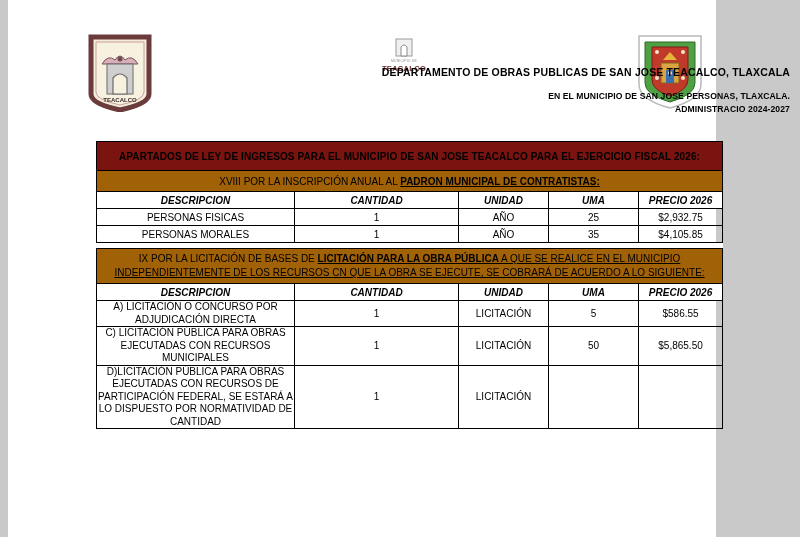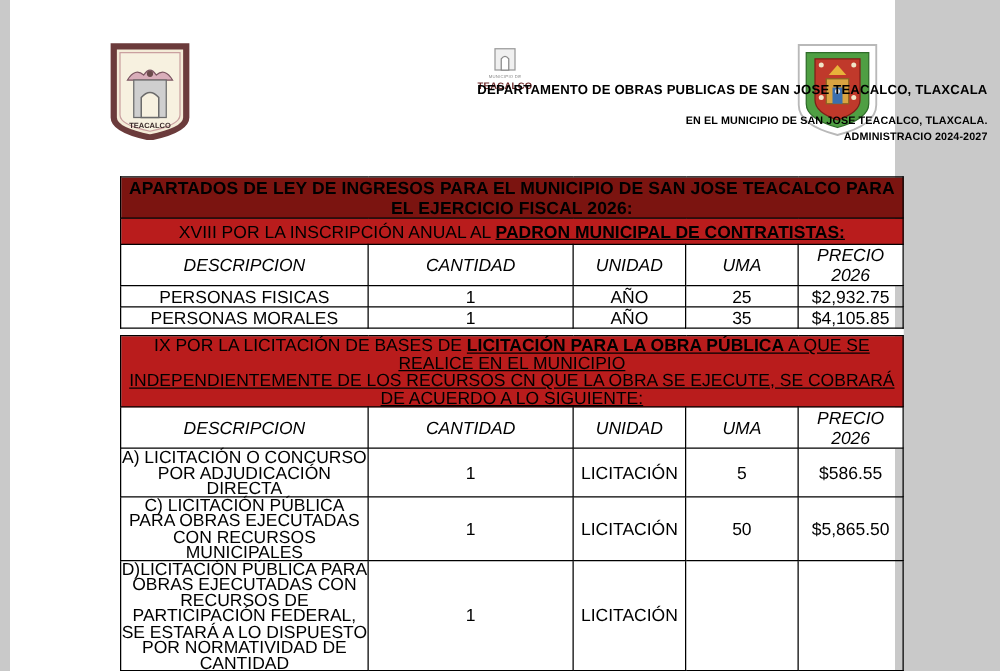--- a/index.html
+++ b/index.html
@@ -98,52 +98,52 @@
     width: 626px;
   }
   table.grid {
     border-collapse: collapse;
     table-layout: fixed;
     width: 626px;
   }
   table.grid td {
     border: 1px solid #000;
     padding: 0;
-    font-size: 14px;
+    font-size: 10px;
     color: #000;
     text-align: center;
     vertical-align: middle;
   }
   .banner {
     background: #7b1410;
     color: #ffffff;
     font-weight: bold;
     font-size: 9.1px;
     height: 28px;
     letter-spacing: .1px;
     border: 1px solid #000 !important;
   }
   .section-band {
-    background: #b91c1c;
+    background: #a16207;
     height: 20px;
     font-size: 8.8px;
   }
   .section-band.two-line {
     height: 34px;
     line-height: 14px;
   }
   .section-band .u {
     text-decoration: underline;
   }
   .section-band .bu {
     font-weight: bold;
     text-decoration: underline;
   }
   .colhead td {
-    font-weight: normal;
+    font-weight: bold;
     font-style: italic;
     font-size: 8.5px;
     height: 16px;
     background: #ffffff;
   }
   .datarow td {
     height: 16px;
     margin-left: 24px;
   }
   td.desc {
@@ -196,21 +196,21 @@
         <circle cx="24" cy="22" r="2" fill="#f0e6c8"></circle>
         <circle cx="50" cy="22" r="2" fill="#f0e6c8"></circle>
         <circle cx="24" cy="48" r="2" fill="#f0e6c8"></circle>
         <circle cx="50" cy="48" r="2" fill="#f0e6c8"></circle>
       </svg>
     </div>
 
     <div class="title-block">
       <div class="dept-title">DEPARTAMENTO DE OBRAS PUBLICAS DE SAN JOSE TEACALCO, TLAXCALA</div>
       <div class="law-title">
-        <div>EN EL MUNICIPIO DE SAN JOSE TEACALCO, TLAXCALA.</div>
+        <div>EN EL MUNICIPIO DE SAN JOSE PERSONAS, TLAXCALA.</div>
         <div>ADMINISTRACIO 2024-2027</div>
       </div>
     </div>
   </div>
 
   <div class="doc-body">
     <table class="grid">
       <colgroup>
         <col style="width:198px">
         <col style="width:164px">

